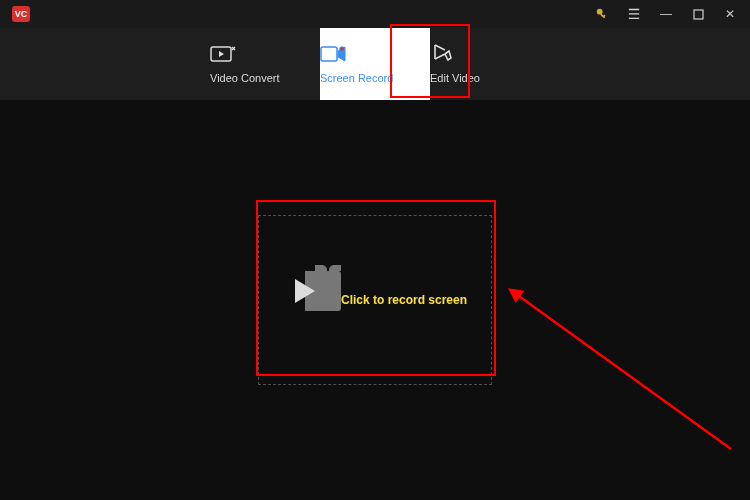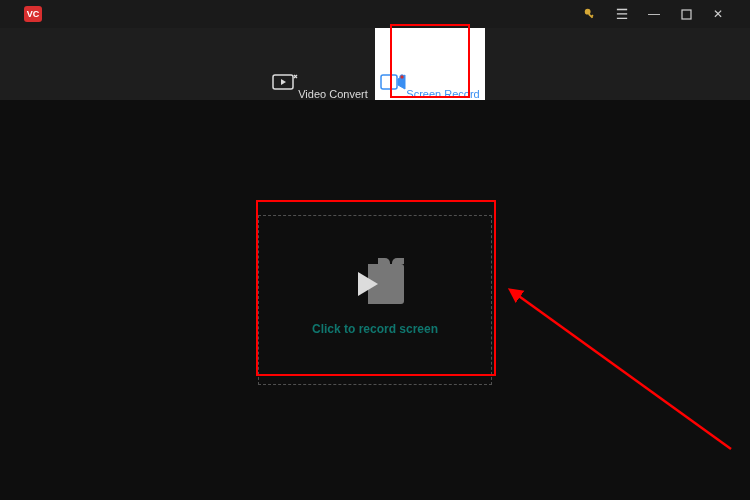--- a/index.html
+++ b/index.html
@@ -1,30 +1,30 @@
 <!DOCTYPE html>
 <html><head>
 <meta charset="utf-8">
 <style>
 *{box-sizing:border-box;margin:0;padding:0;font-family:Arial,sans-serif}
 body{width:750px;height:500px;background:#0e0e0e;overflow:hidden;position:relative}
-.titlebar{height:28px;background:#1a1a1a;display:flex;align-items:center;padding:0 24px;color:#eaeaea;font-size:11px}
+.titlebar{height:28px;background:#1a1a1a;display:flex;align-items:center;padding:0 12px;color:#eaeaea;font-size:11px}
 .app-logo{width:18px;height:16px;background:#d82f2f;border-radius:3px;margin-right:7px;display:flex;align-items:center;justify-content:center;font-size:9px;font-weight:bold;color:#fff}
 .winbtns{margin-left:auto;display:flex;align-items:center;gap:16px}
 .winbtns>span{color:#cfcfcf;font-size:12px;cursor:pointer;display:inline-flex;align-items:center;justify-content:center;width:16px;height:16px}
 .winbtns>span[data-name="activate-key-icon"]{color:#d6a836}
 .winbtns>span[data-name="menu-icon"]{font-size:14px}
 .winbtns>span[data-name="maximize-button"] svg{fill:none;stroke:#cfcfcf}
 .tabbar{height:72px;background:#1e1e1e;display:flex;justify-content:center;align-items:stretch}
-.tab{width:110px;display:flex;align-items:flex-end;justify-content:center;color:#dcdcdc;font-size:11px;position:relative}
+.tab{width:110px;display:flex;flex-direction:column;align-items:flex-start;justify-content:center;color:#dcdcdc;font-size:11px;position:relative}
 .tab-icon{width:26px;height:20px;margin-bottom:8px;display:flex;align-items:center;justify-content:center}
 .tab.active{background:#ffffff;color:#3a8ff2}
 .tab.active .tab-icon svg{stroke:#3a8ff2;fill:#3a8ff2}
 .main{width:100%;height:400px;position:relative;display:flex;align-items:center;justify-content:center}
-.record-box{width:234px;height:170px;border:1px dashed #505050;display:flex;flex-direction:column;align-items:center;justify-content:center;color:#0f766e;font-size:12px;font-weight:bold}
+.record-box{width:234px;height:170px;border:1px dashed #505050;display:flex;flex-direction:row;align-items:center;justify-content:center;color:#fde047;font-size:12px;font-weight:bold}
 .record-box .camera{width:58px;height:40px;margin-bottom:18px;position:relative}
 .play-tri{position:absolute;left:12px;top:8px;width:0;height:0;border-left:20px solid #dcdcdc;border-top:12px solid transparent;border-bottom:12px solid transparent}
 .cam-body{position:absolute;right:0;top:0;width:36px;height:40px;background:#777;border-top-right-radius:3px;border-bottom-right-radius:3px}
 .cam-body:before{content:"";position:absolute;right:0;top:-6px;width:12px;height:6px;background:#777;border-top-left-radius:5px}
 .cam-body:after{content:"";position:absolute;right:14px;top:-6px;width:12px;height:6px;background:#777;border-top-right-radius:5px}
 .highlight{position:absolute;border:2px solid red;pointer-events:none}
 .arrow{position:absolute;pointer-events:none}
 </style>
 </head>
 <body>
@@ -64,20 +64,28 @@
   <div class="tab active" data-name="tab-screen-record">
     <div class="tab-icon" data-name="screen-record-icon">
       <svg width="26" height="18" viewBox="0 0 26 18">
           <rect x="1" y="2" width="16" height="14" rx="2" fill="none" stroke="#3a8ff2" stroke-width="1.5"></rect>
           <polygon points="18,6 25,2 25,16 18,12" fill="#3a8ff2"></polygon>
           <circle cx="22" cy="4" r="2.2" fill="#cf3030"></circle>
         </svg>
     </div>
     <span data-name="tab-label">Screen Record</span>
   </div>
+  <div class="tab" data-name="tab-edit-video">
+    <div class="tab-icon" data-name="edit-video-icon">
+      <svg width="22" height="22" viewBox="0 0 22 22">
+          <path d="M 3 2 v 14 M 3 2 l 10 5 M 3 16 l 10 -5 M 17 8 l -4 3 l 3 6 l 3 -2 z" fill="none" stroke="#dcdcdc" stroke-width="1.6"></path>
+        </svg>
+    </div>
+    <span data-name="tab-label">Edit Video</span>
+  </div>
 </div>
 
 <div class="main" data-name="main-area">
   <div class="record-box" data-name="record-screen-button">
     <div class="camera" data-name="camera-icon">
       <div class="cam-body"></div>
       <div class="play-tri"></div>
     </div>
     <span data-name="record-screen-label">Click to record screen</span>
   </div>

